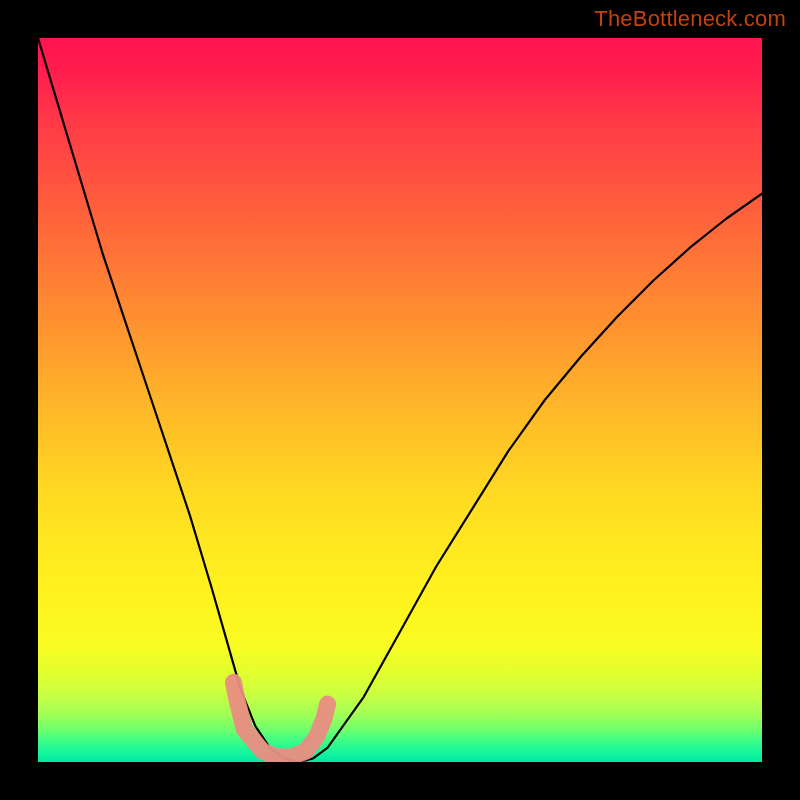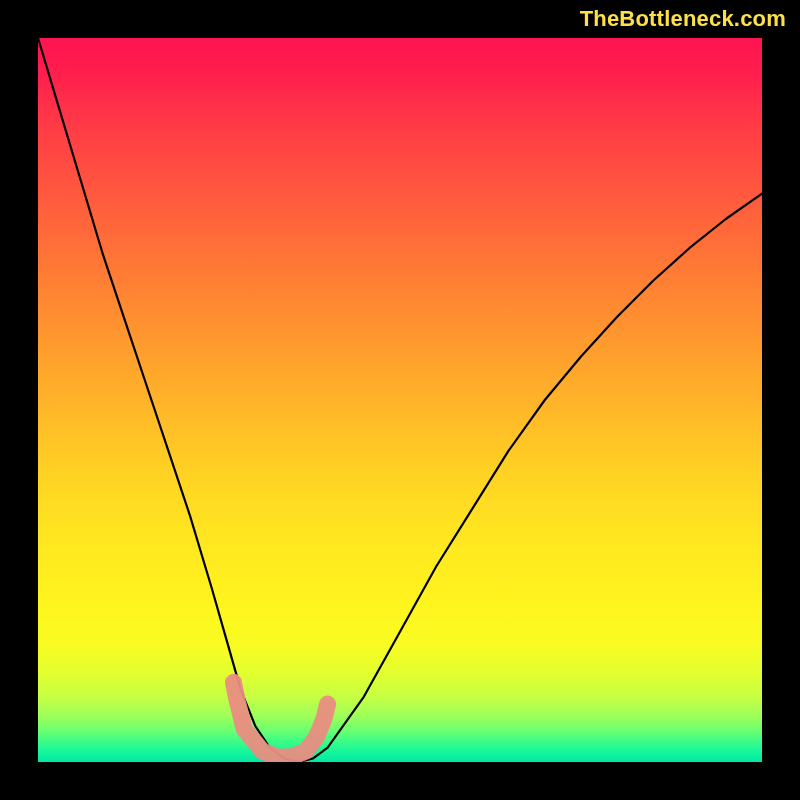--- a/index.html
+++ b/index.html
@@ -50,23 +50,23 @@
     position: absolute;
     left: 0;
     top: 0;
     width: 724px;
     height: 724px;
   }
   .watermark {
     position: absolute;
     top: 6px;
     right: 14px;
-    color: #fde047;
+    color: #c2410c;
     font-size: 22px;
-    font-weight: 700;
+    font-weight: 400;
     letter-spacing: 0.2px;
   }
 </style>
 </head>
 <body>
 
 <div class="frame">
   <div class="watermark">TheBottleneck.com</div>
   <div class="plot">
     <svg class="svg-layer" viewBox="0 0 724 724" preserveAspectRatio="none">

